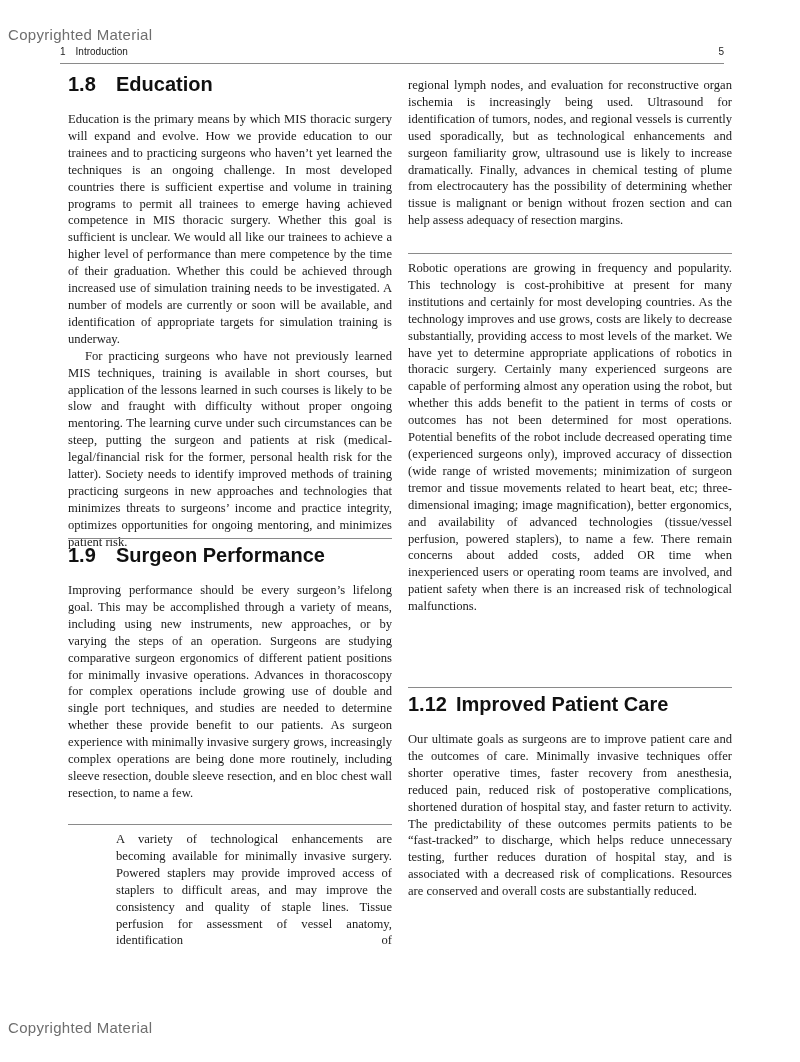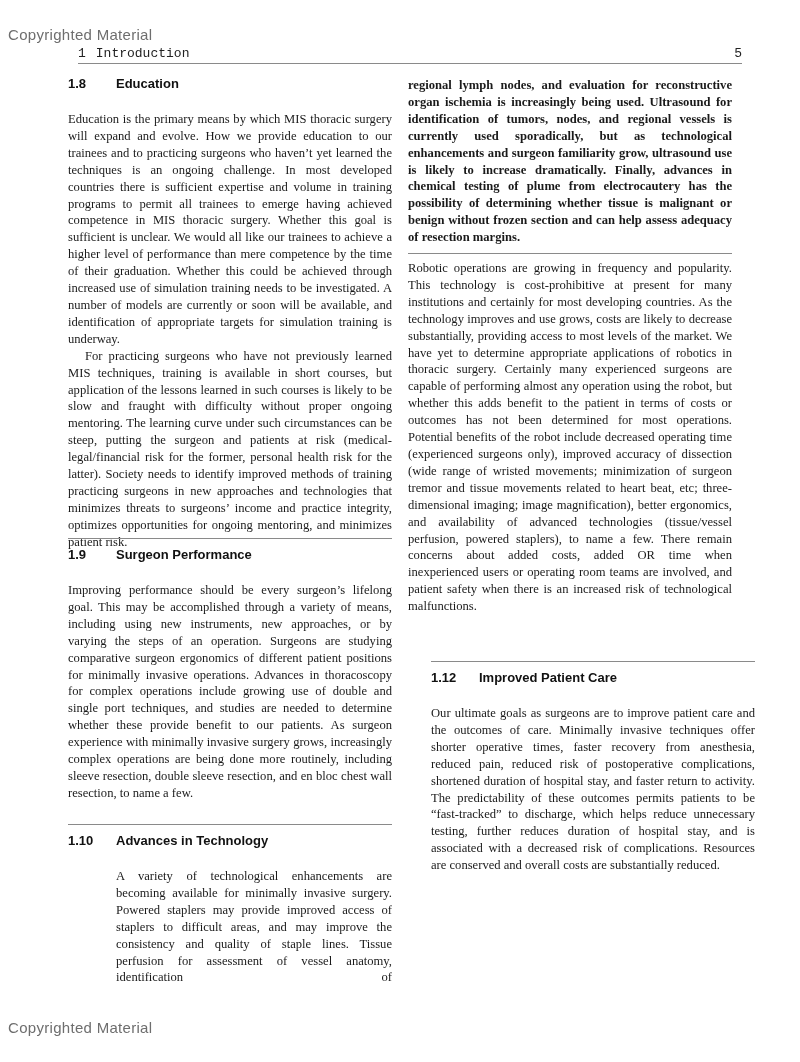--- a/index.html
+++ b/index.html
@@ -6,39 +6,39 @@
     body { width: 800px; height: 1062px; position: relative; overflow: hidden; }
     .watermark {
       position: absolute; left: 0; width: 666px; text-align: left;
       font-family: "Liberation Sans", sans-serif; font-size: 15px; color: #6e6e6e;
       letter-spacing: 0.3px;
       margin-left: 8px;
     }
     .wm-top { top: 26px; }
     .wm-bottom { top: 1019px; }
     .running-head {
-      position: absolute; left: 78px; top: 45px; width: 664px; height: 18px;
-      font-family: Liberation Mono, monospace; font-size: 13px; color: #222;
+      position: absolute; left: 60px; top: 45px; width: 664px; height: 18px;
+      font-family: Liberation Sans, sans-serif; font-size: 10px; color: #222;
       border-bottom: 1.5px solid #8a8a8a;
     }
     .running-head .left { position: absolute; left: 0; top: 1px; }
     .running-head .left .num { margin-right: 10px; }
     .running-head .right { position: absolute; right: 0; top: 1px; }
     .col {
       position: absolute; top: 72px; width: 324px;
       font-family: "Liberation Serif", serif; font-size: 12.6px; line-height: 16.9px; color: #1a1a1a;
     }
     .col-left { left: 68px; }
     .col-right { left: 408px; }
     .para { margin: 0; text-align: justify; hyphens: auto; }
     .para.indent { text-indent: 17px; }
     .section { position: absolute; left: 0; width: 324px; }
     .section-rule { border-top: 1.5px solid #8a8a8a; height: 0; margin-bottom: 6px; }
     .heading {
-      font-family: "Liberation Sans", sans-serif; font-weight: bold; font-size: 13px;
+      font-family: "Liberation Sans", sans-serif; font-weight: bold; font-size: 20px;
       color: #111; margin: 0 0 17px 0; height: 20px; line-height: 20px;
     }
     .heading .hnum { display: inline-block; width: 48px; }
   </style>
 </head>
 <body>
 
 <div class="watermark wm-top">Copyrighted Material</div>
 
 <div class="running-head">
@@ -61,39 +61,36 @@
   <div class="section" style="top:466px;">
     <div class="section-rule"></div>
     <h2 class="heading">
       <span class="hnum">1.9</span><span>Surgeon Performance</span>
     </h2>
     <p class="para">Improving performance should be every surgeon’s lifelong goal. This may be accomplished through a variety of means, including using new instruments, new approaches, or by varying the steps of an operation. Surgeons are studying comparative surgeon ergonomics of different patient positions for minimally invasive operations. Advances in thoracoscopy for complex operations include growing use of double and single port techniques, and studies are needed to determine whether these provide benefit to our patients. As surgeon experience with minimally invasive surgery grows, increasingly complex operations are being done more routinely, including sleeve resection, double sleeve resection, and en bloc chest wall resection, to name a few.</p>
   </div>
 
   <div class="section" style="top:752px;">
     <div class="section-rule"></div>
-    <h2 class="heading">
-      <span class="hnum">1.10</span><span>Advances in Technology</span>
-    </h2>
     <p class="para" style="text-align-last: justify; margin-left: 48px;">A variety of technological enhancements are becoming available for minimally invasive surgery. Powered staplers may provide improved access of staplers to difficult areas, and may improve the consistency and quality of staple lines. Tissue perfusion for assessment of vessel anatomy, identification of</p>
   </div>
 </div>
 
 <div class="col col-right">
 
-  <div class="section" style="top:5px;font-weight:bold;">
+  <div class="section" style="top:5px;">
     <p class="para">regional lymph nodes, and evaluation for reconstructive organ ischemia is increasingly being used. Ultrasound for identification of tumors, nodes, and regional vessels is currently used sporadically, but as technological enhancements and surgeon familiarity grow, ultrasound use is likely to increase dramatically. Finally, advances in chemical testing of plume from electrocautery has the possibility of determining whether tissue is malignant or benign without frozen section and can help assess adequacy of resection margins.</p>
   </div>
 
   <div class="section" style="top:181px;">
     <div class="section-rule"></div>
     <p class="para">Robotic operations are growing in frequency and popularity. This technology is cost-prohibitive at present for many institutions and certainly for most developing countries. As the technology improves and use grows, costs are likely to decrease substantially, providing access to most levels of the market. We have yet to determine appropriate applications of robotics in thoracic surgery. Certainly many experienced surgeons are capable of performing almost any operation using the robot, but whether this adds benefit to the patient in terms of costs or outcomes has not been determined for most operations. Potential benefits of the robot include decreased operating time (experienced surgeons only), improved accuracy of dissection (wide range of wristed movements; minimization of surgeon tremor and tissue movements related to heart beat, etc; three-dimensional imaging; image magnification), better ergonomics, and availability of advanced technologies (tissue/vessel perfusion, powered staplers), to name a few. There remain concerns about added costs, added OR time when inexperienced users or operating room teams are involved, and patient safety when there is an increased risk of technological malfunctions.</p>
   </div>
 
-  <div class="section" style="top:589px;margin-left:23px;">
+  <div class="section" style="top:615px;">
     <div class="section-rule"></div>
     <h2 class="heading">
       <span class="hnum">1.12</span><span>Improved Patient Care</span>
     </h2>
     <p class="para">Our ultimate goals as surgeons are to improve patient care and the outcomes of care. Minimally invasive techniques offer shorter operative times, faster recovery from anesthesia, reduced pain, reduced risk of postoperative complications, shortened duration of hospital stay, and faster return to activity. The predictability of these outcomes permits patients to be “fast-tracked” to discharge, which helps reduce unnecessary testing, further reduces duration of hospital stay, and is associated with a decreased risk of complications. Resources are conserved and overall costs are substantially reduced.</p>
   </div>
 </div>
 
 <div class="watermark wm-bottom">Copyrighted Material</div>
 

